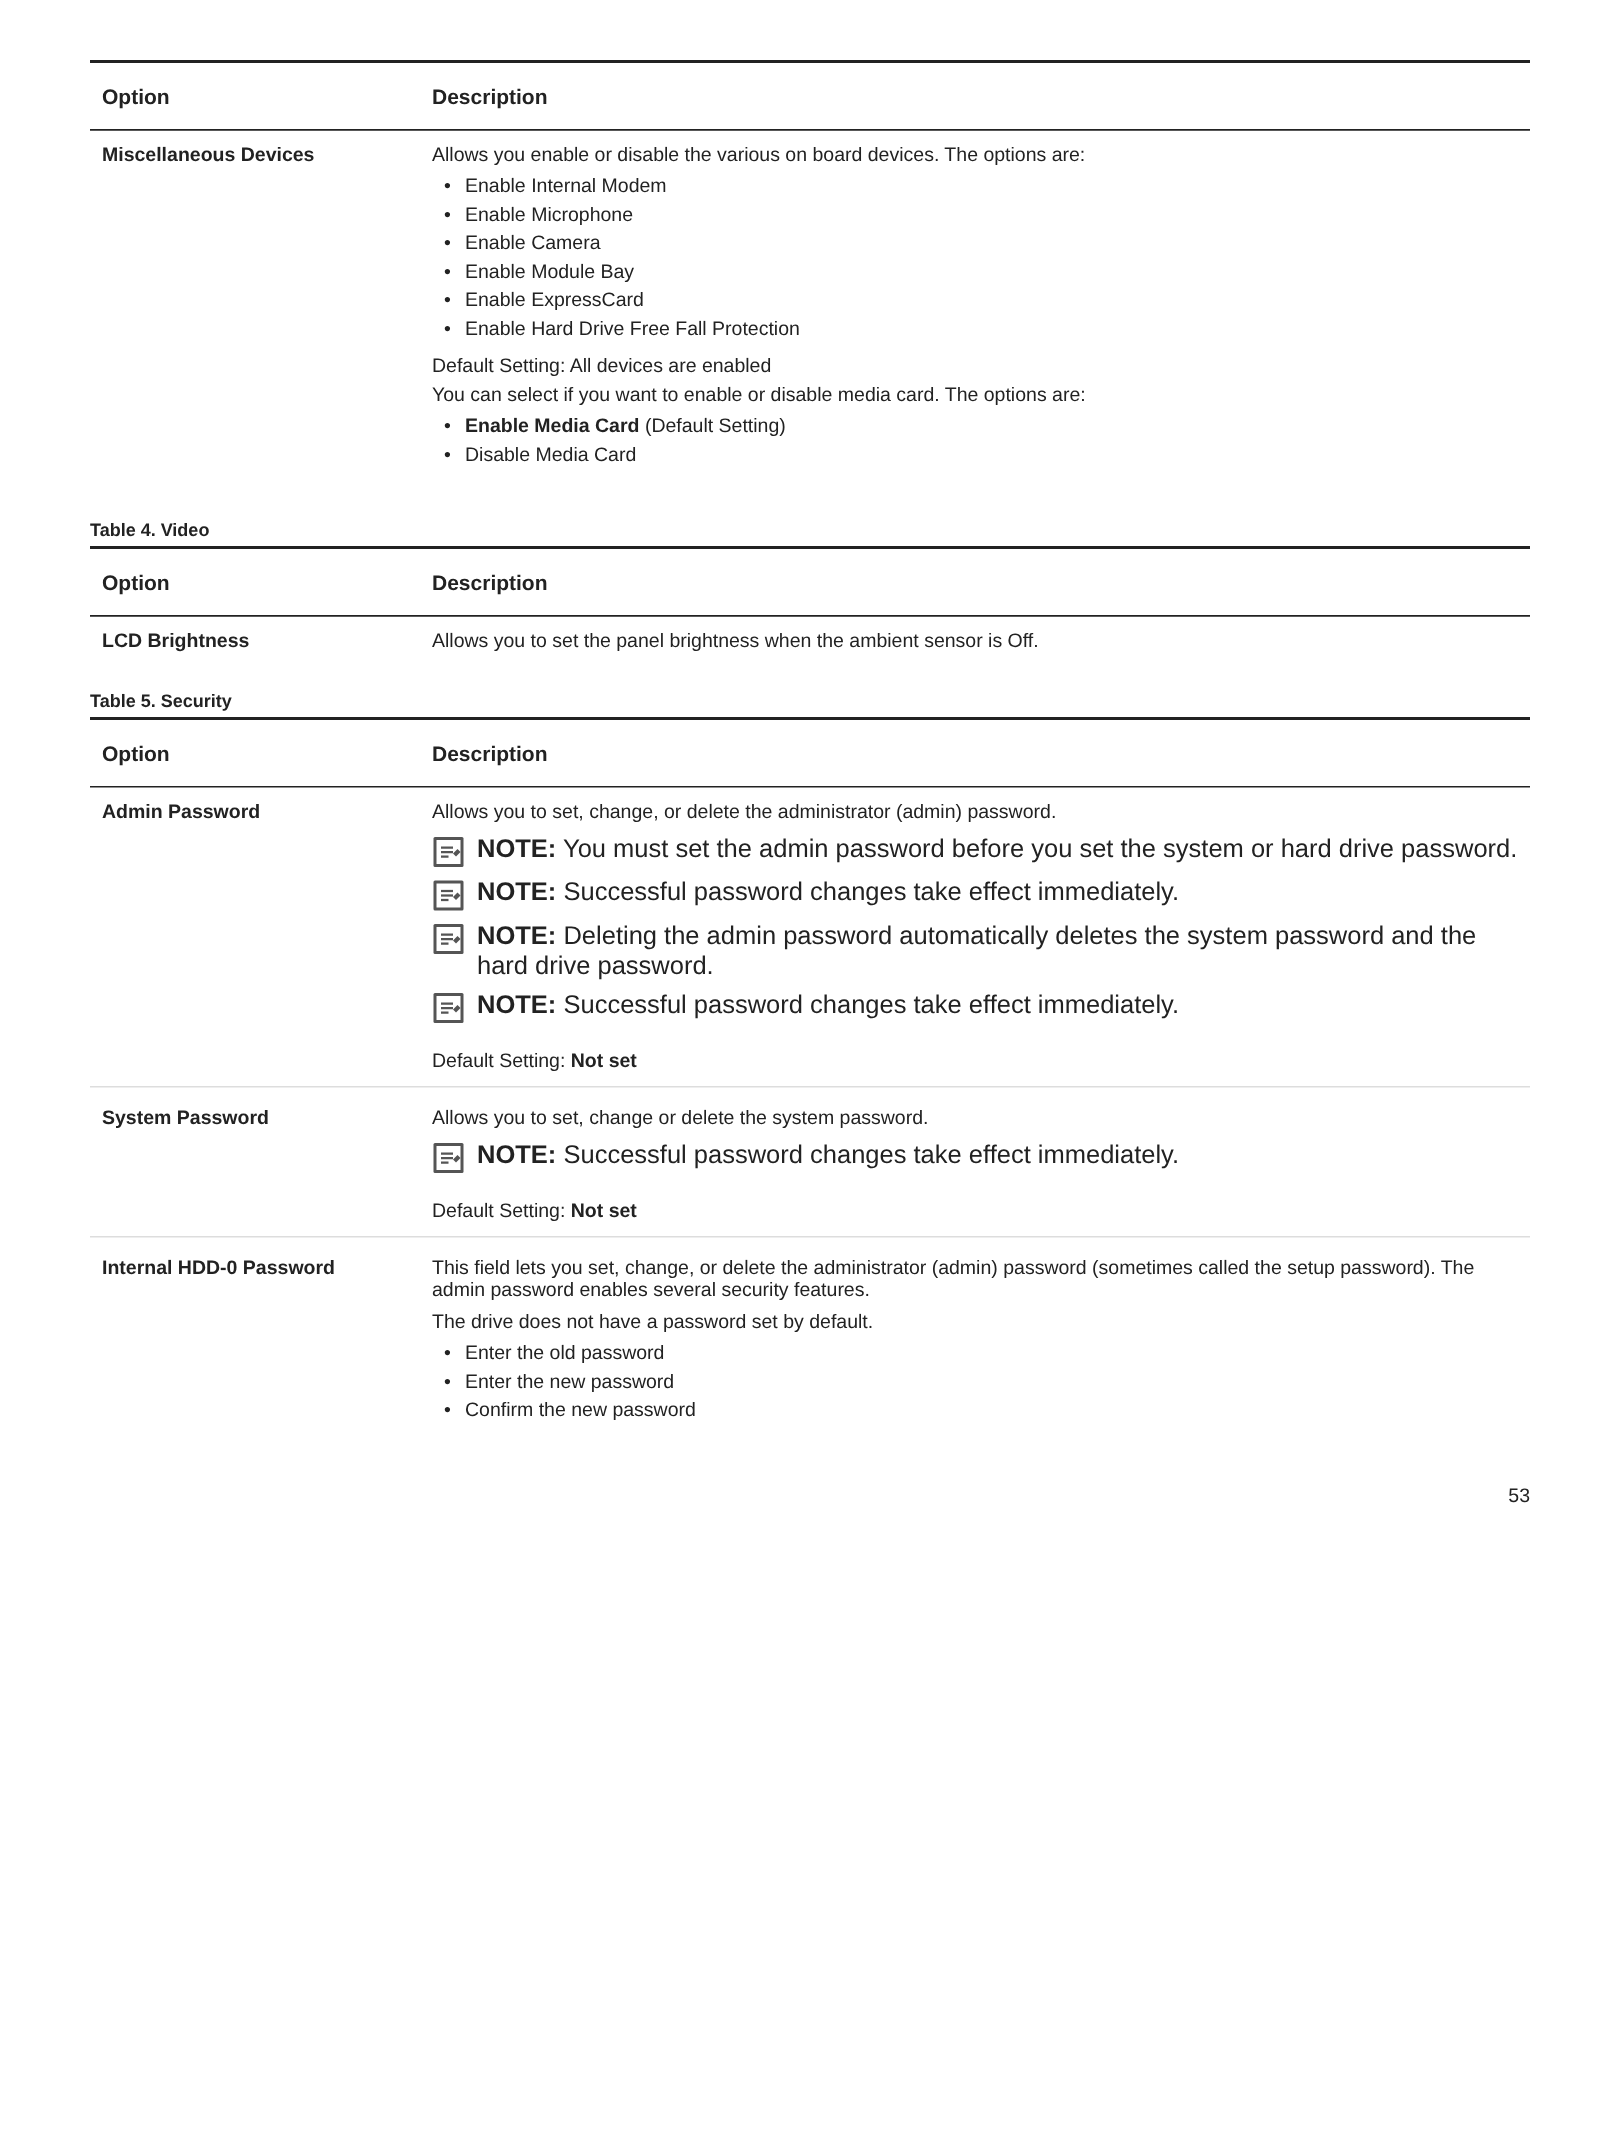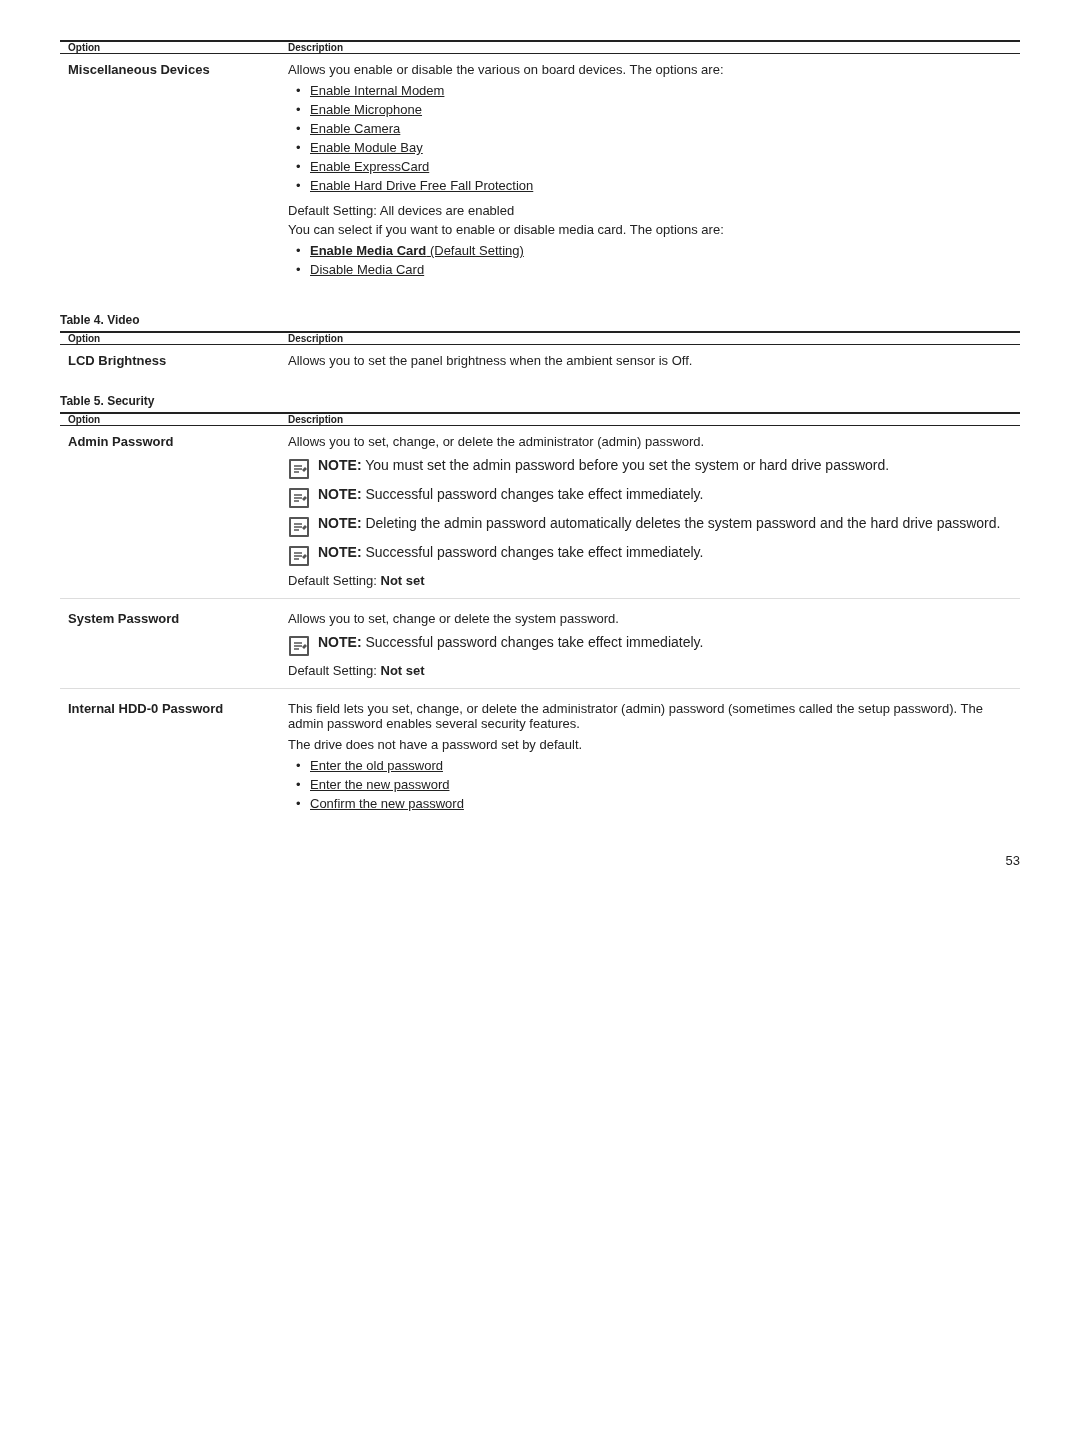--- a/index.html
+++ b/index.html
@@ -12,22 +12,22 @@
       width: 1080px;
       min-height: 1434px;
     }
     table {
       width: 100%;
       border-collapse: collapse;
       margin-bottom: 0;
     }
     table th {
       font-weight: bold;
-      font-size: 10px;
-      padding: 0 8px;
+      font-size: 14px;
+      padding: 14px 8px;
       border-top: 2px solid #222;
       border-bottom: 1px solid #222;
       text-align: left;
     }
     table td {
       padding: 8px 8px;
       vertical-align: top;
       border-bottom: none;
     }
     .col-option { width: 220px; font-weight: bold; }
@@ -39,47 +39,46 @@
     }
     ul.bullet-list {
       list-style: none;
       padding-left: 8px;
       margin: 4px 0;
     }
     ul.bullet-list li {
       padding: 2px 0;
       padding-left: 14px;
       position: relative;
-      text-decoration: underline;
     }
     ul.bullet-list li::before {
       content: "•";
       position: absolute;
       left: 0;
     }
     .note-row {
       display: flex;
       align-items: flex-start;
       margin: 6px 0;
       gap: 8px;
     }
     .note-icon {
       width: 22px;
       height: 22px;
       flex-shrink: 0;
       margin-top: 1px;
     }
     .note-text {
-      font-size: 14px;
+      font-size: 17px;
     }
     .note-text .note-label {
       font-weight: bold;
     }
     .default-setting {
-      margin: 6px 0 2px 0;
+      margin: 16px 0 2px 0;
     }
     .bold { font-weight: bold; }
     .page-number {
       text-align: right;
       margin-top: 28px;
       font-size: 13px;
     }
   </style>
 </head>
 <body>

